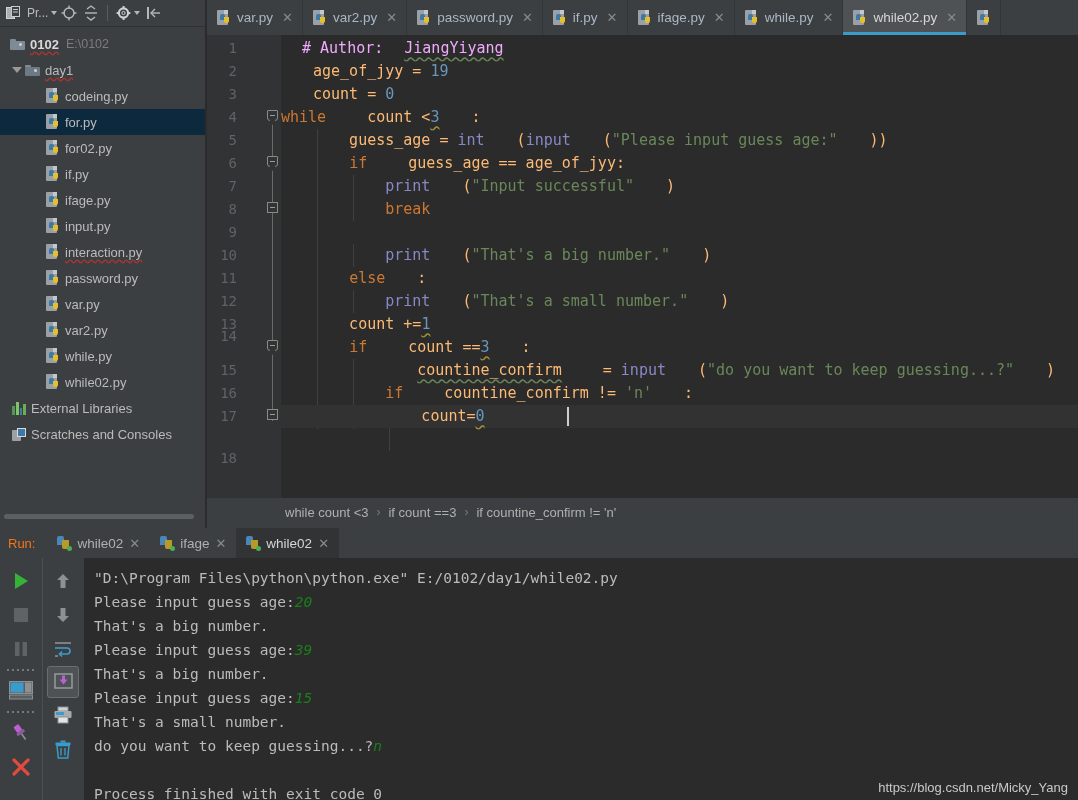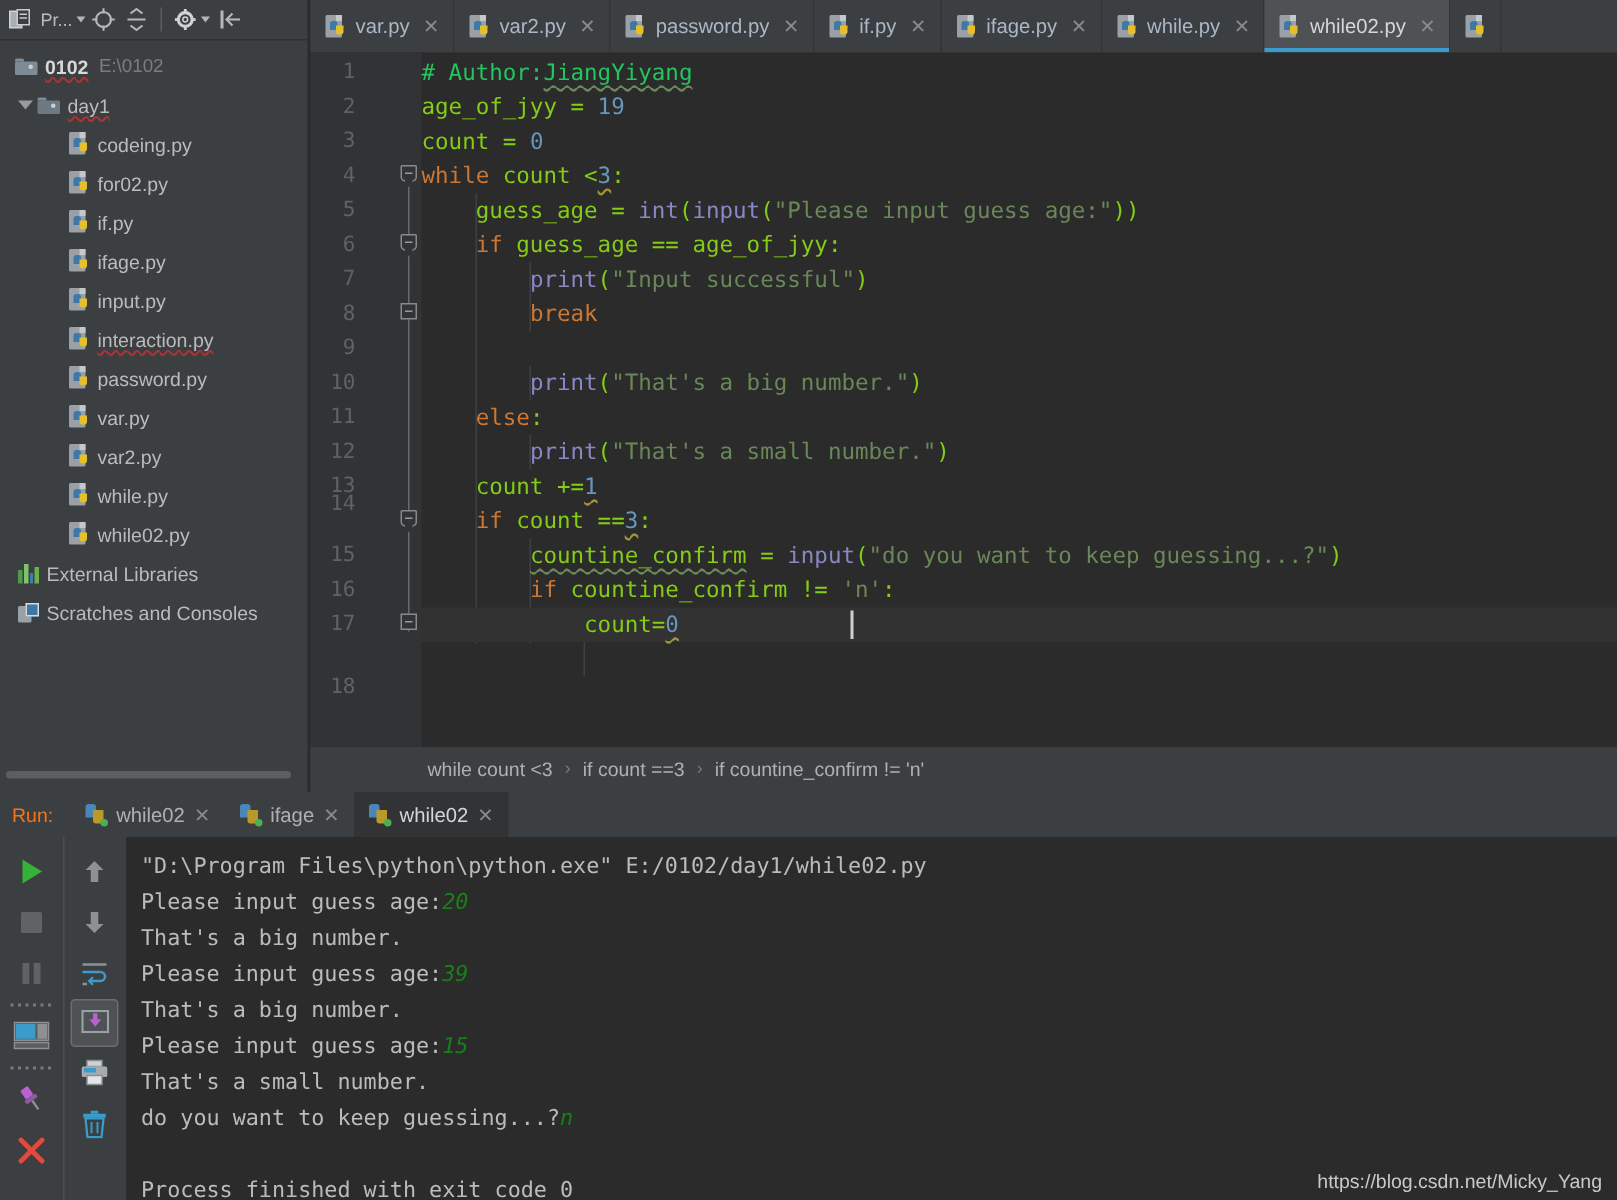--- a/index.html
+++ b/index.html
@@ -189,22 +189,22 @@
     font-size: 15px; white-space: pre; color: #a9b7c6;
   }
   .cline.current { background: #323232; }
   .indent-guide {
     position: absolute; width: 1px; background: #3e4144; height: 23px;
   }
   .kw  { color: #cc7832; }
   .num { color: #6897bb; }
   .str { color: #6a8759; }
   .fn  { color: #8888c6; }
-  .cmt { color: #22c55e; }
-  .id  { color: #84cc16; }
+  .cmt { color: #f0abfc; margin-left: 21px; }
+  .id  { color: #fdba74; margin-left: 32px; }
   .wavy-g {
     text-decoration: underline wavy #6a8759; text-decoration-skip-ink: none;
     text-underline-offset: 3px;
   }
   .wavy-y {
     text-decoration: underline wavy #a0923c; text-decoration-skip-ink: none;
     text-underline-offset: 3px;
   }
   #caret {
     position: absolute; width: 2px; height: 19px; background: #cfcfcf;
@@ -368,20 +368,29 @@
       <div class="tree-row">
         <span class="indent" style="width:40px"></span>
         <span class="ico pyfile">
             <span class="sheet"></span>
             <span class="fold"></span>
             <span class="pyb"></span>
           </span>
         <span class="tree-label">codeing.py</span>
       </div>
 
+      <div class="tree-row selected">
+        <span class="indent" style="width:40px"></span>
+        <span class="ico pyfile">
+            <span class="sheet"></span>
+            <span class="fold"></span>
+            <span class="pyb"></span>
+          </span>
+        <span class="tree-label">for.py</span>
+      </div>
 
       <div class="tree-row">
         <span class="indent" style="width:40px"></span>
         <span class="ico pyfile">
             <span class="sheet"></span>
             <span class="fold"></span>
             <span class="pyb"></span>
           </span>
         <span class="tree-label">for02.py</span>
       </div>

